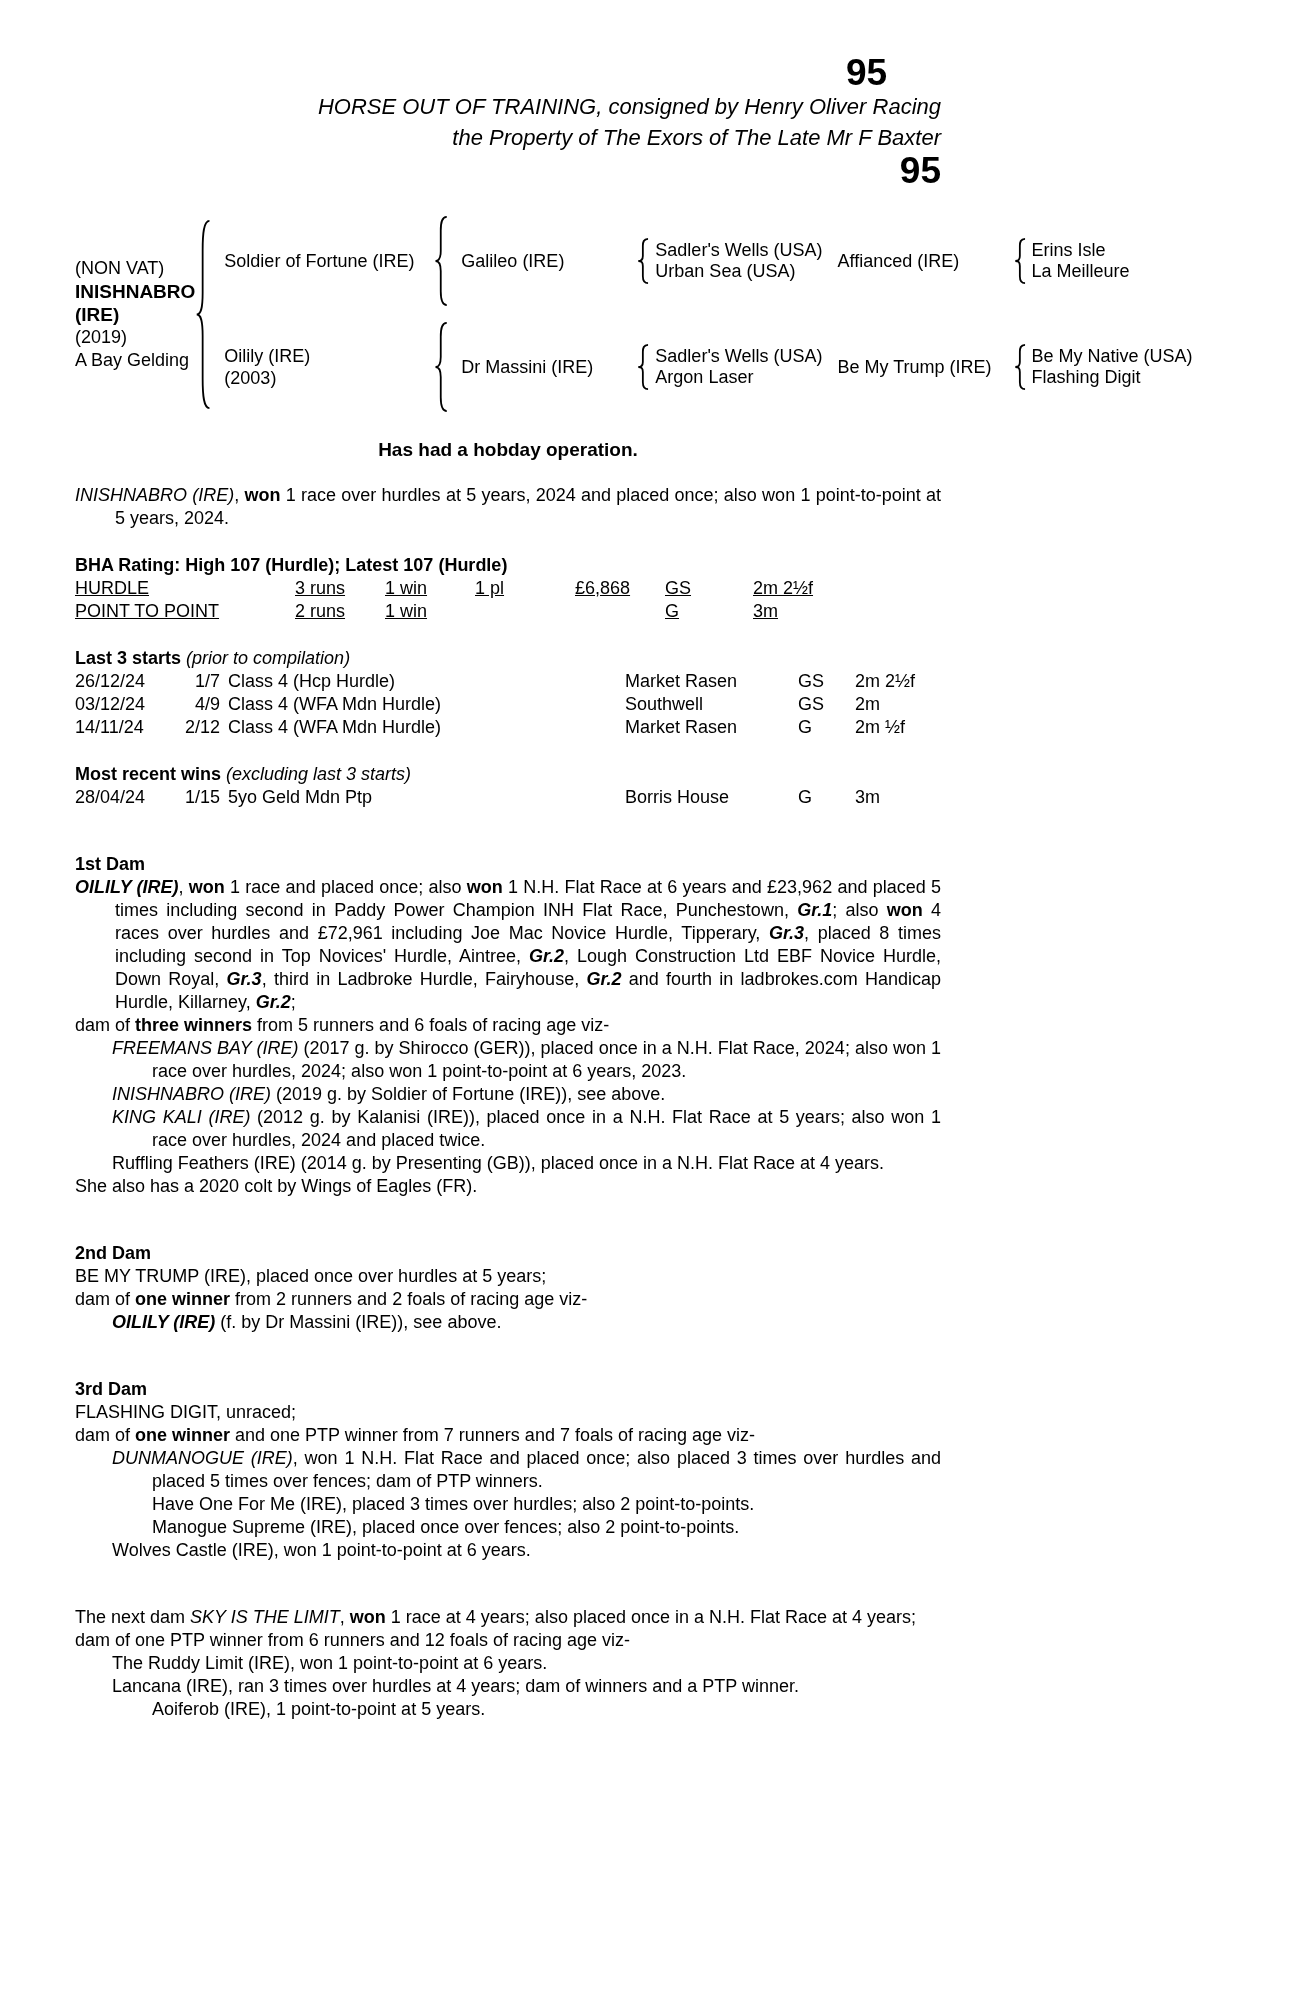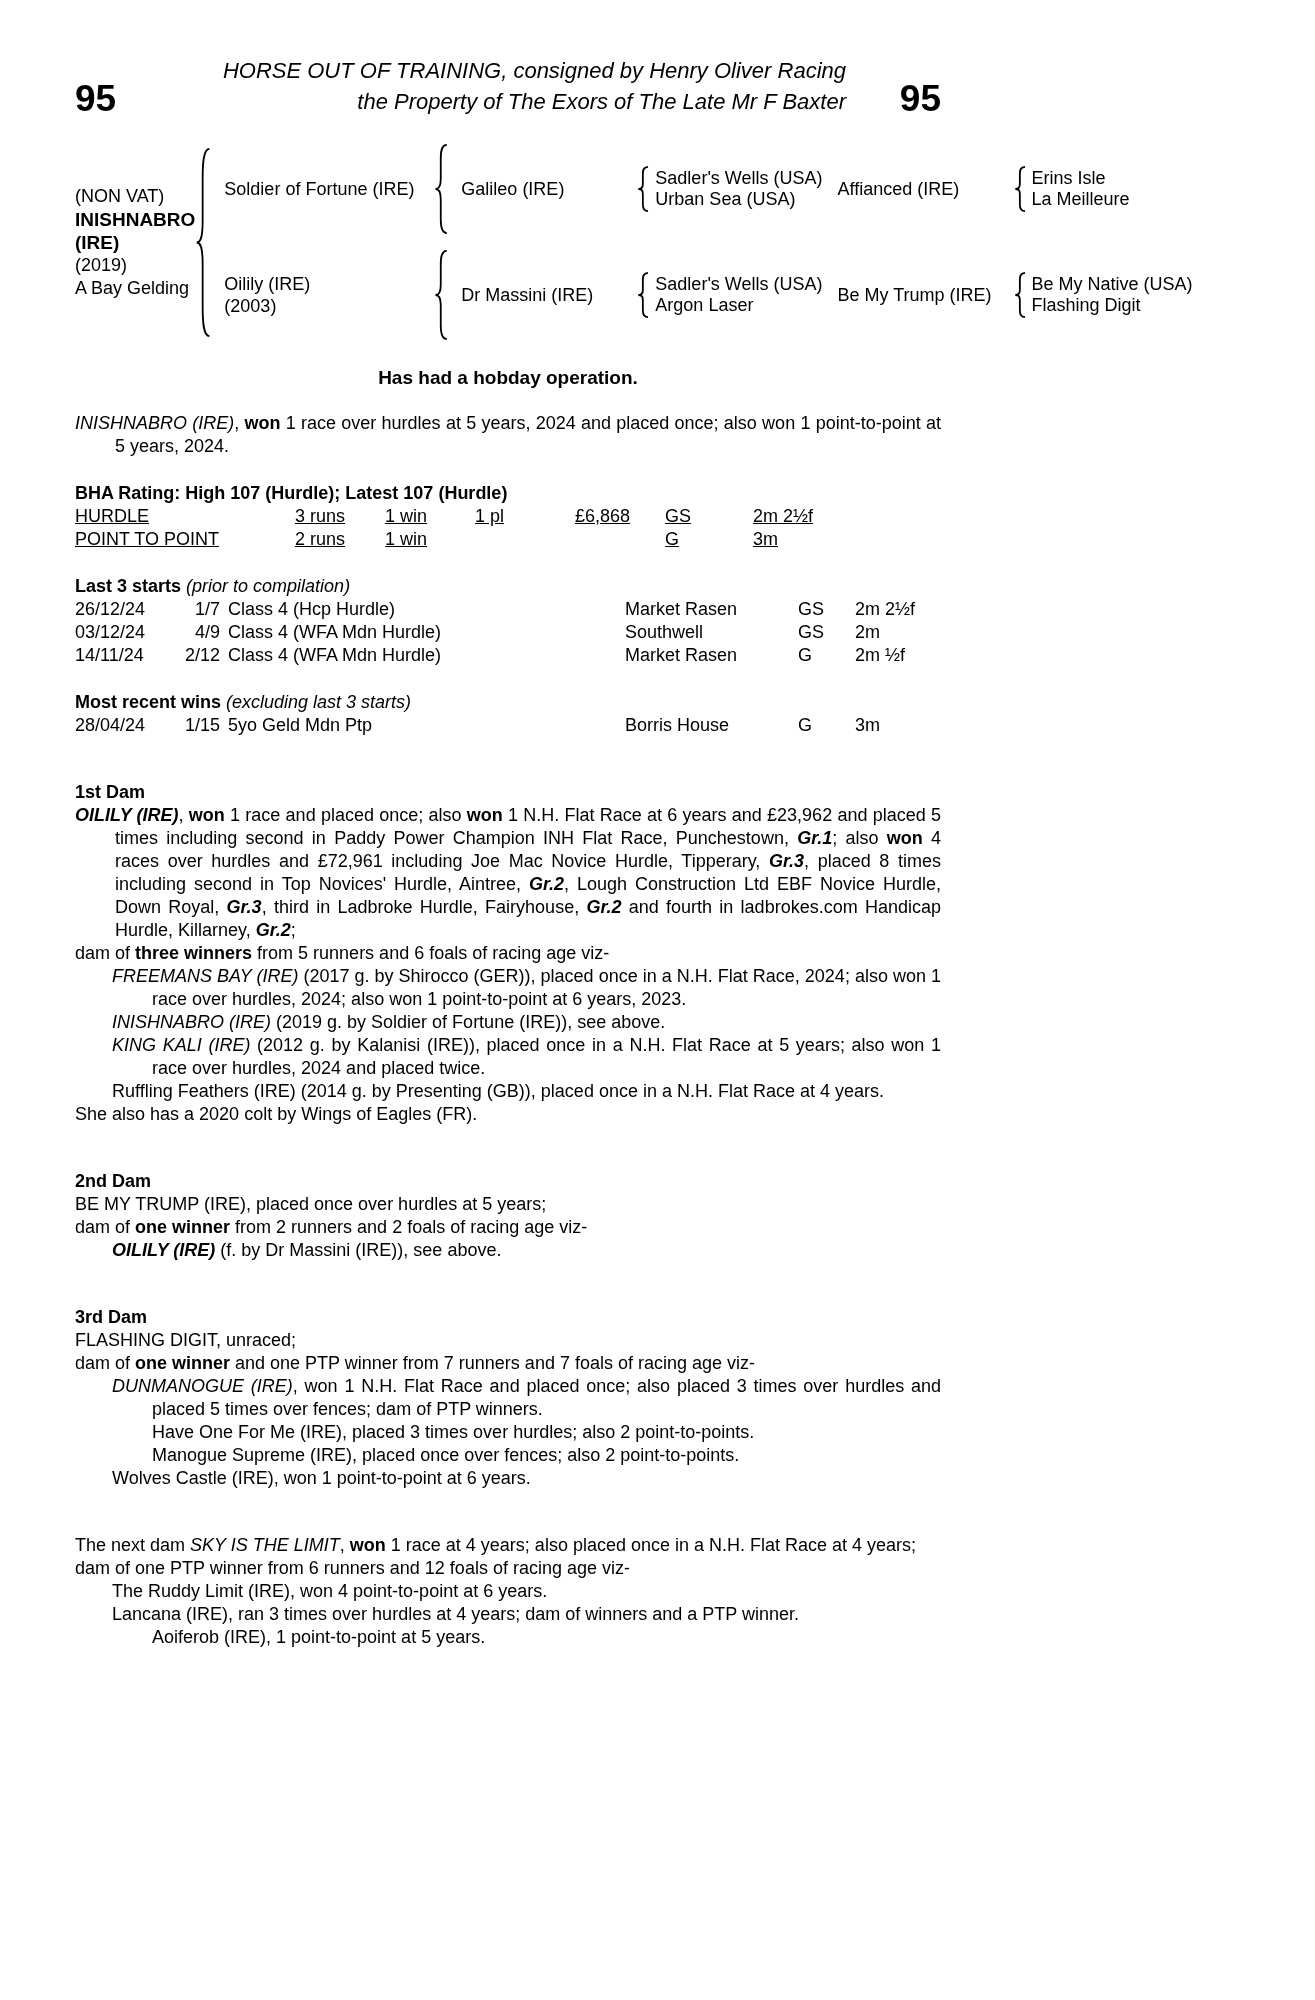--- a/index.html
+++ b/index.html
@@ -13,21 +13,21 @@
     font-size:18px;
     overflow:hidden;
   }
   .content{
     position:absolute;
     left:75px;
     top:55px;
     width:866px;
   }
   
-  .header{display:flex;align-items:flex-end;}
+  .header{display:flex;align-items:flex-end;flex-direction:column;}
   .lot{font-size:37px;font-weight:bold;line-height:36px;width:95px;}
   .lot.right{text-align:right;}
   .titles{flex:1;text-align:right;font-style:italic;font-size:22px;line-height:31px;}
   
   .pedigree{display:flex;align-items:center;margin-top:26px;}
   .ped-info{width:222px;line-height:23px;}
   .ped-horse-name{font-weight:bold;font-size:19px;}
   .brace{flex:0 0 auto;display:block;}
   .ped-gen2col{display:flex;flex-direction:column;gap:14px;margin-left:5px;}
   .ped-group{display:flex;align-items:center;}
@@ -225,18 +225,18 @@
     <div class="dam-heading">3rd Dam</div>
     <div class="para">FLASHING DIGIT, unraced;</div>
     <div class="para"><span>dam of </span><span class="seg-b">one winner</span><span> and one PTP winner from 7 runners and 7 foals of racing age viz-</span></div>
     <div class="para prog1 justify"><span class="seg-i">DUNMANOGUE (IRE)</span><span>, won 1 N.H. Flat Race and placed once; also placed 3 times over hurdles and placed 5 times over fences; dam of PTP winners.</span></div>
     <div class="para prog2"><span>Have One For Me (IRE), placed 3 times over hurdles; also 2 point-to-points.</span></div>
     <div class="para prog2"><span>Manogue Supreme (IRE), placed once over fences; also 2 point-to-points.</span></div>
     <div class="para prog1"><span>Wolves Castle (IRE), won 1 point-to-point at 6 years.</span></div>
 
     <div class="para hang justify mt-lg"><span>The next dam </span><span class="seg-i">SKY IS THE LIMIT</span><span>, </span><span class="seg-b">won</span><span> 1 race at 4 years; also placed once in a N.H. Flat Race at 4 years;</span></div>
     <div class="para"><span>dam of one PTP winner from 6 runners and 12 foals of racing age viz-</span></div>
-    <div class="para prog1"><span>The Ruddy Limit (IRE), won 4 point-to-point at 6 years.</span></div>
+    <div class="para prog1"><span>The Ruddy Limit (IRE), won 1 point-to-point at 6 years.</span></div>
     <div class="para prog1"><span>Lancana (IRE), ran 3 times over hurdles at 4 years; dam of winners and a PTP winner.</span></div>
     <div class="para prog2"><span>Aoiferob (IRE), 1 point-to-point at 5 years.</span></div>
 
   </div>
 </div>
 
 </body></html>

